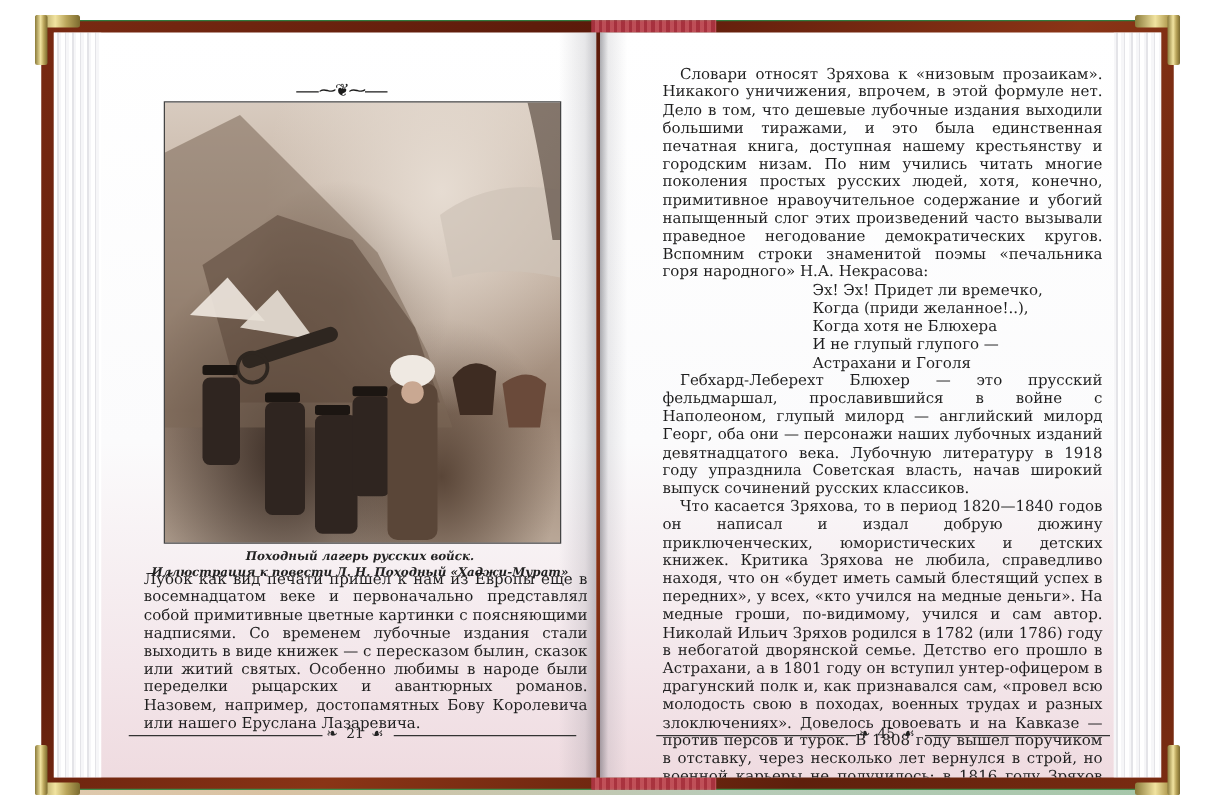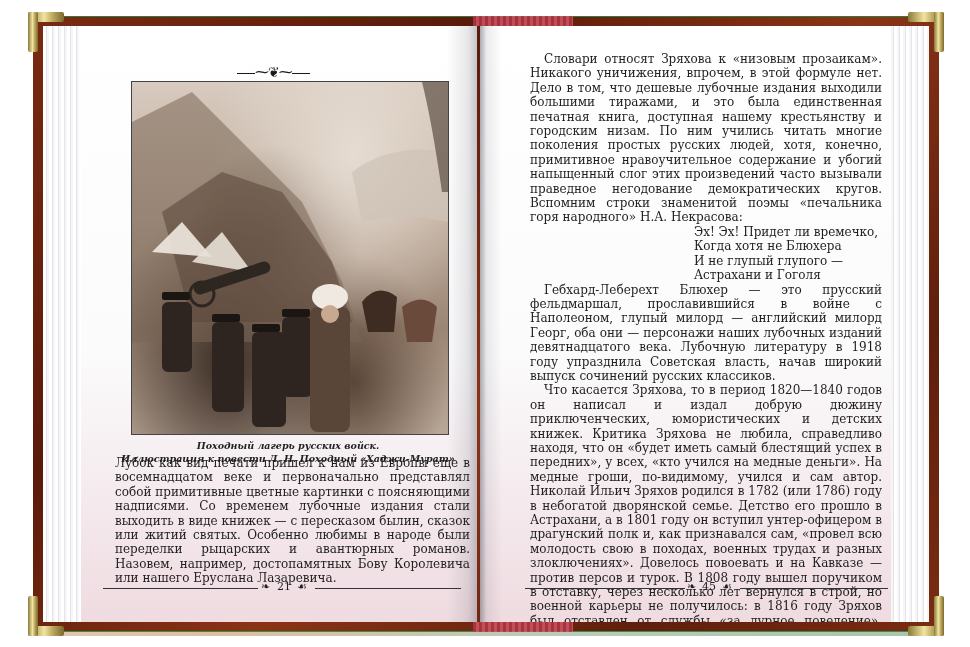--- a/index.html
+++ b/index.html
@@ -46,21 +46,21 @@
       linear-gradient(180deg,#d8cbbf 0%,#bca999 40%,#9b8574 70%,#b9a797 100%); }
   .illustration svg { position:absolute; left:0; top:0; }
   .caption { position:absolute; left:60px; width:370px; text-align:center; font-style:italic; font-size:9.5px; color:#222; line-height:13px;font-weight:bold; }
   .caption.l1 { top:413px; } .caption.l2 { top:426px; }
 
   .text { position:absolute; font-size:12px; line-height:14.4px; color:#1e1e1e; text-align:justify; }
   .text p { margin:0; text-indent:14px; }
   .left-text { left:72px; top:430px; width:355px; }
   .right-text { left:50px; top:26px; width:352px; }
   .verse { margin:0 0 0 120px; text-align:left; }
-  .verse div { text-indent:0;margin-left:44px; }
+  .verse div { text-indent:0; }
 
   .footer-rule { position:absolute; height:1px; background:#333; }
   .folio { position:absolute; font-size:11px; color:#222; }
   .swash { position:absolute; font-size:11px; color:#222; }
 </style>
 </head>
 <body>
 
 <div class="book">
   <div class="cover"></div>
@@ -118,20 +118,21 @@
   </div>
 
   <div class="page page-right">
     <div class="gutter-right"></div>
     <div class="edges-right"></div>
 
     <div class="text right-text">
       <p>Словари относят Зряхова к «низовым прозаикам». Никакого уничижения, впрочем, в этой формуле нет. Дело в том, что дешевые лубочные издания выходили большими тиражами, и это была единственная печатная книга, доступная нашему крестьянству и городским низам. По ним учились читать многие поколения простых русских людей, хотя, конечно, примитивное нравоучительное содержание и убогий напыщенный слог этих произведений часто вызывали праведное негодование демократических кругов. Вспомним строки знаменитой поэмы «печальника горя народного» Н.А. Некрасова:</p>
       <div class="verse">
         <div>Эх! Эх! Придет ли времечко,</div>
+        <div>Когда (приди желанное!..),</div>
         <div>Когда хотя не Блюхера</div>
         <div>И не глупый глупого —</div>
         <div>Астрахани и Гоголя</div>
       </div>
       <p>Гебхард-Леберехт Блюхер — это прусский фельдмаршал, прославившийся в войне с Наполеоном, глупый милорд — английский милорд Георг, оба они — персонажи наших лубочных изданий девятнадцатого века. Лубочную литературу в 1918 году упразднила Советская власть, начав широкий выпуск сочинений русских классиков.</p>
       <p>Что касается Зряхова, то в период 1820—1840 годов он написал и издал добрую дюжину приключенческих, юмористических и детских книжек. Критика Зряхова не любила, справедливо находя, что он «будет иметь самый блестящий успех в передних», у всех, «кто учился на медные деньги». На медные гроши, по-видимому, учился и сам автор. Николай Ильич Зряхов родился в 1782 (или 1786) году в небогатой дворянской семье. Детство его прошло в Астрахани, а в 1801 году он вступил унтер-офицером в драгунский полк и, как признавался сам, «провел всю молодость свою в походах, военных трудах и разных злоключениях». Довелось повоевать и на Кавказе — против персов и турок. В 1808 году вышел поручиком в отставку, через несколько лет вернулся в строй, но военной карьеры не получилось: в 1816 году Зряхов был отставлен от службы «за дурное поведение». Окончил дни свои в конце сороковых и, по существующему предположению, в доме призрения в Москве.</p>
 
     </div>
 
     <div class="footer-rule" style="left:45px; top:562px; width:160px;"></div>

